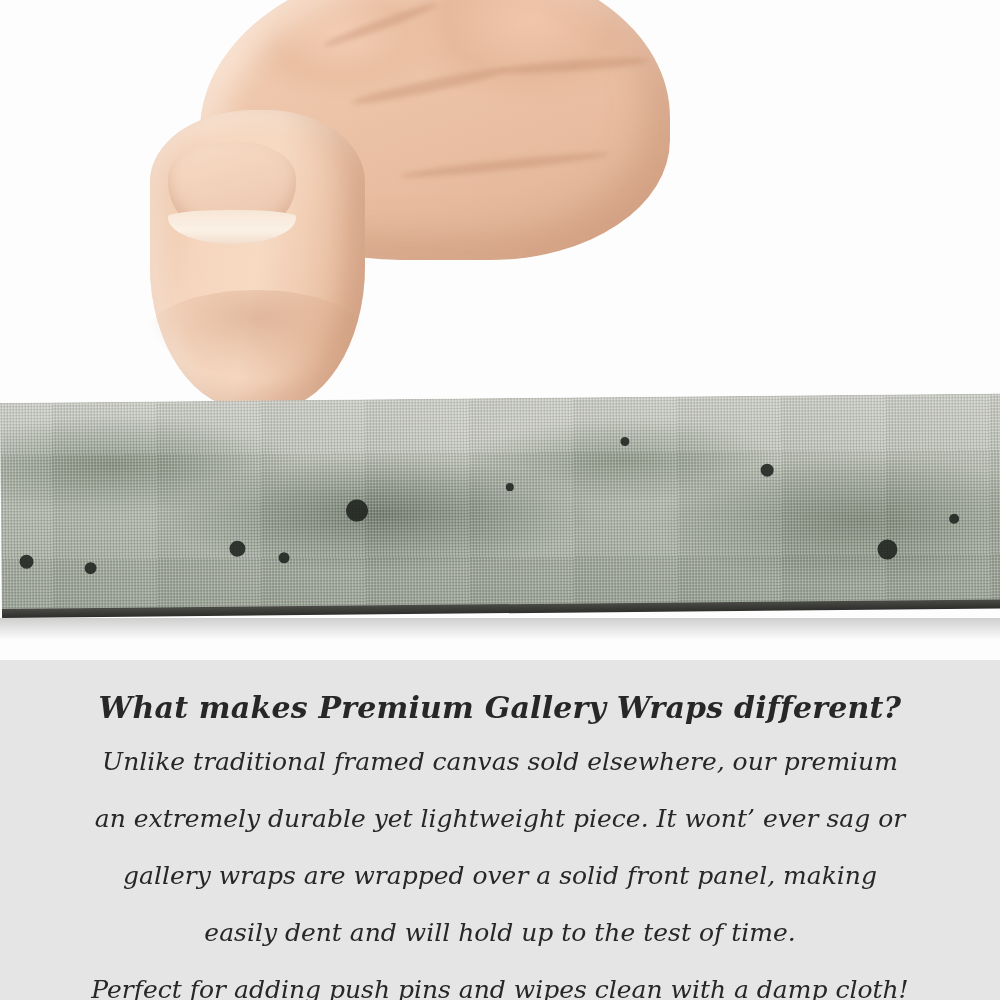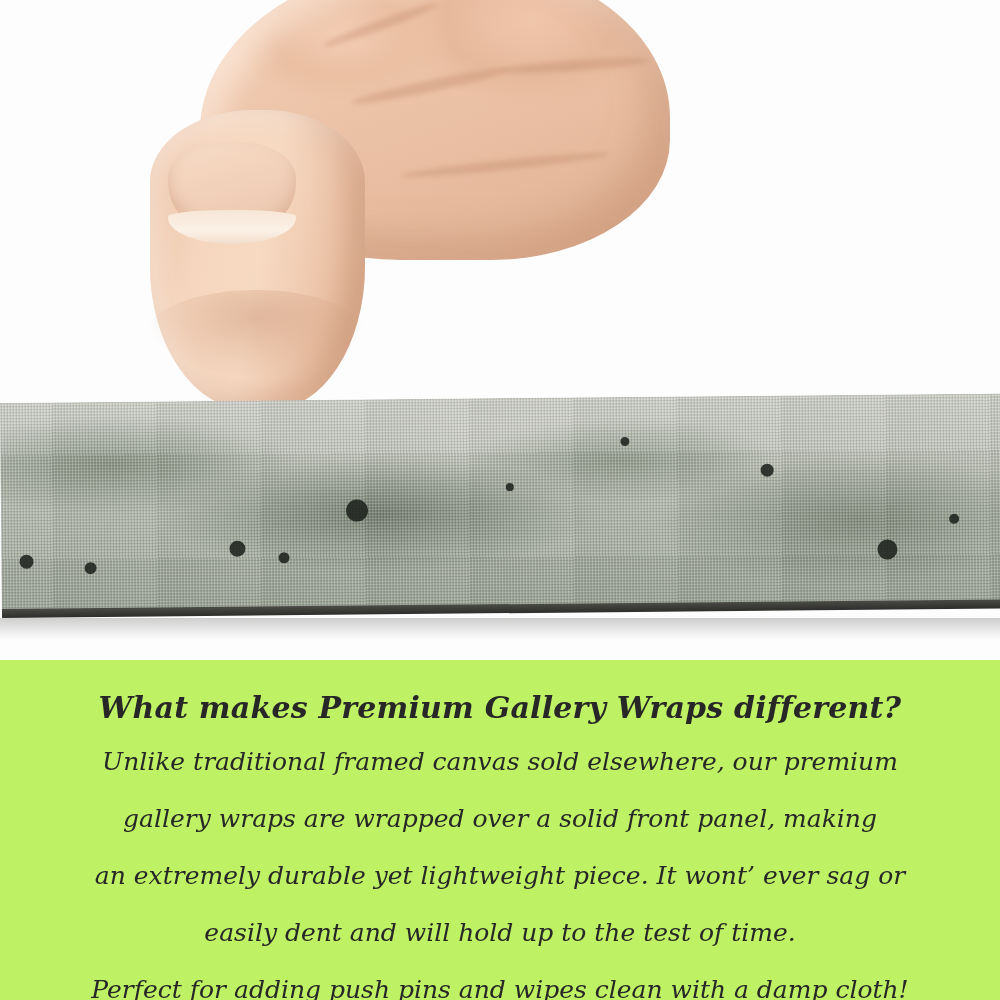--- a/index.html
+++ b/index.html
@@ -7,21 +7,21 @@
     padding: 0;
     background: #ffffff;
   }
   body {
     font-family: "DejaVu Sans", sans-serif;
   }
   .page {
     position: relative;
     width: 1000px;
     height: 1000px;
-    background: #bef264;
+    background: #e5e5e5;
     overflow: hidden;
   }
 
   
   .photo-area {
     position: absolute;
     left: 0;
     top: 0;
     width: 1000px;
     height: 660px;
@@ -223,19 +223,19 @@
 
       <div class="slab-edge"></div>
     </div>
 
     <div class="slab-shadow"></div>
   </div>
 
   <div class="text-block">
     <div class="headline">What makes Premium Gallery Wraps different?</div>
     <p class="body-line">Unlike traditional framed canvas sold elsewhere, our premium</p>
+    <p class="body-line">an extremely durable yet lightweight piece. It wont’ ever sag or</p>
     <p class="body-line">gallery wraps are wrapped over a solid front panel, making</p>
-    <p class="body-line">an extremely durable yet lightweight piece. It wont’ ever sag or</p>
     <p class="body-line">easily dent and will hold up to the test of time.</p>
     <p class="body-line">Perfect for adding push pins and wipes clean with a damp cloth!</p>
   </div>
 
 </div>
 
 </body></html>

